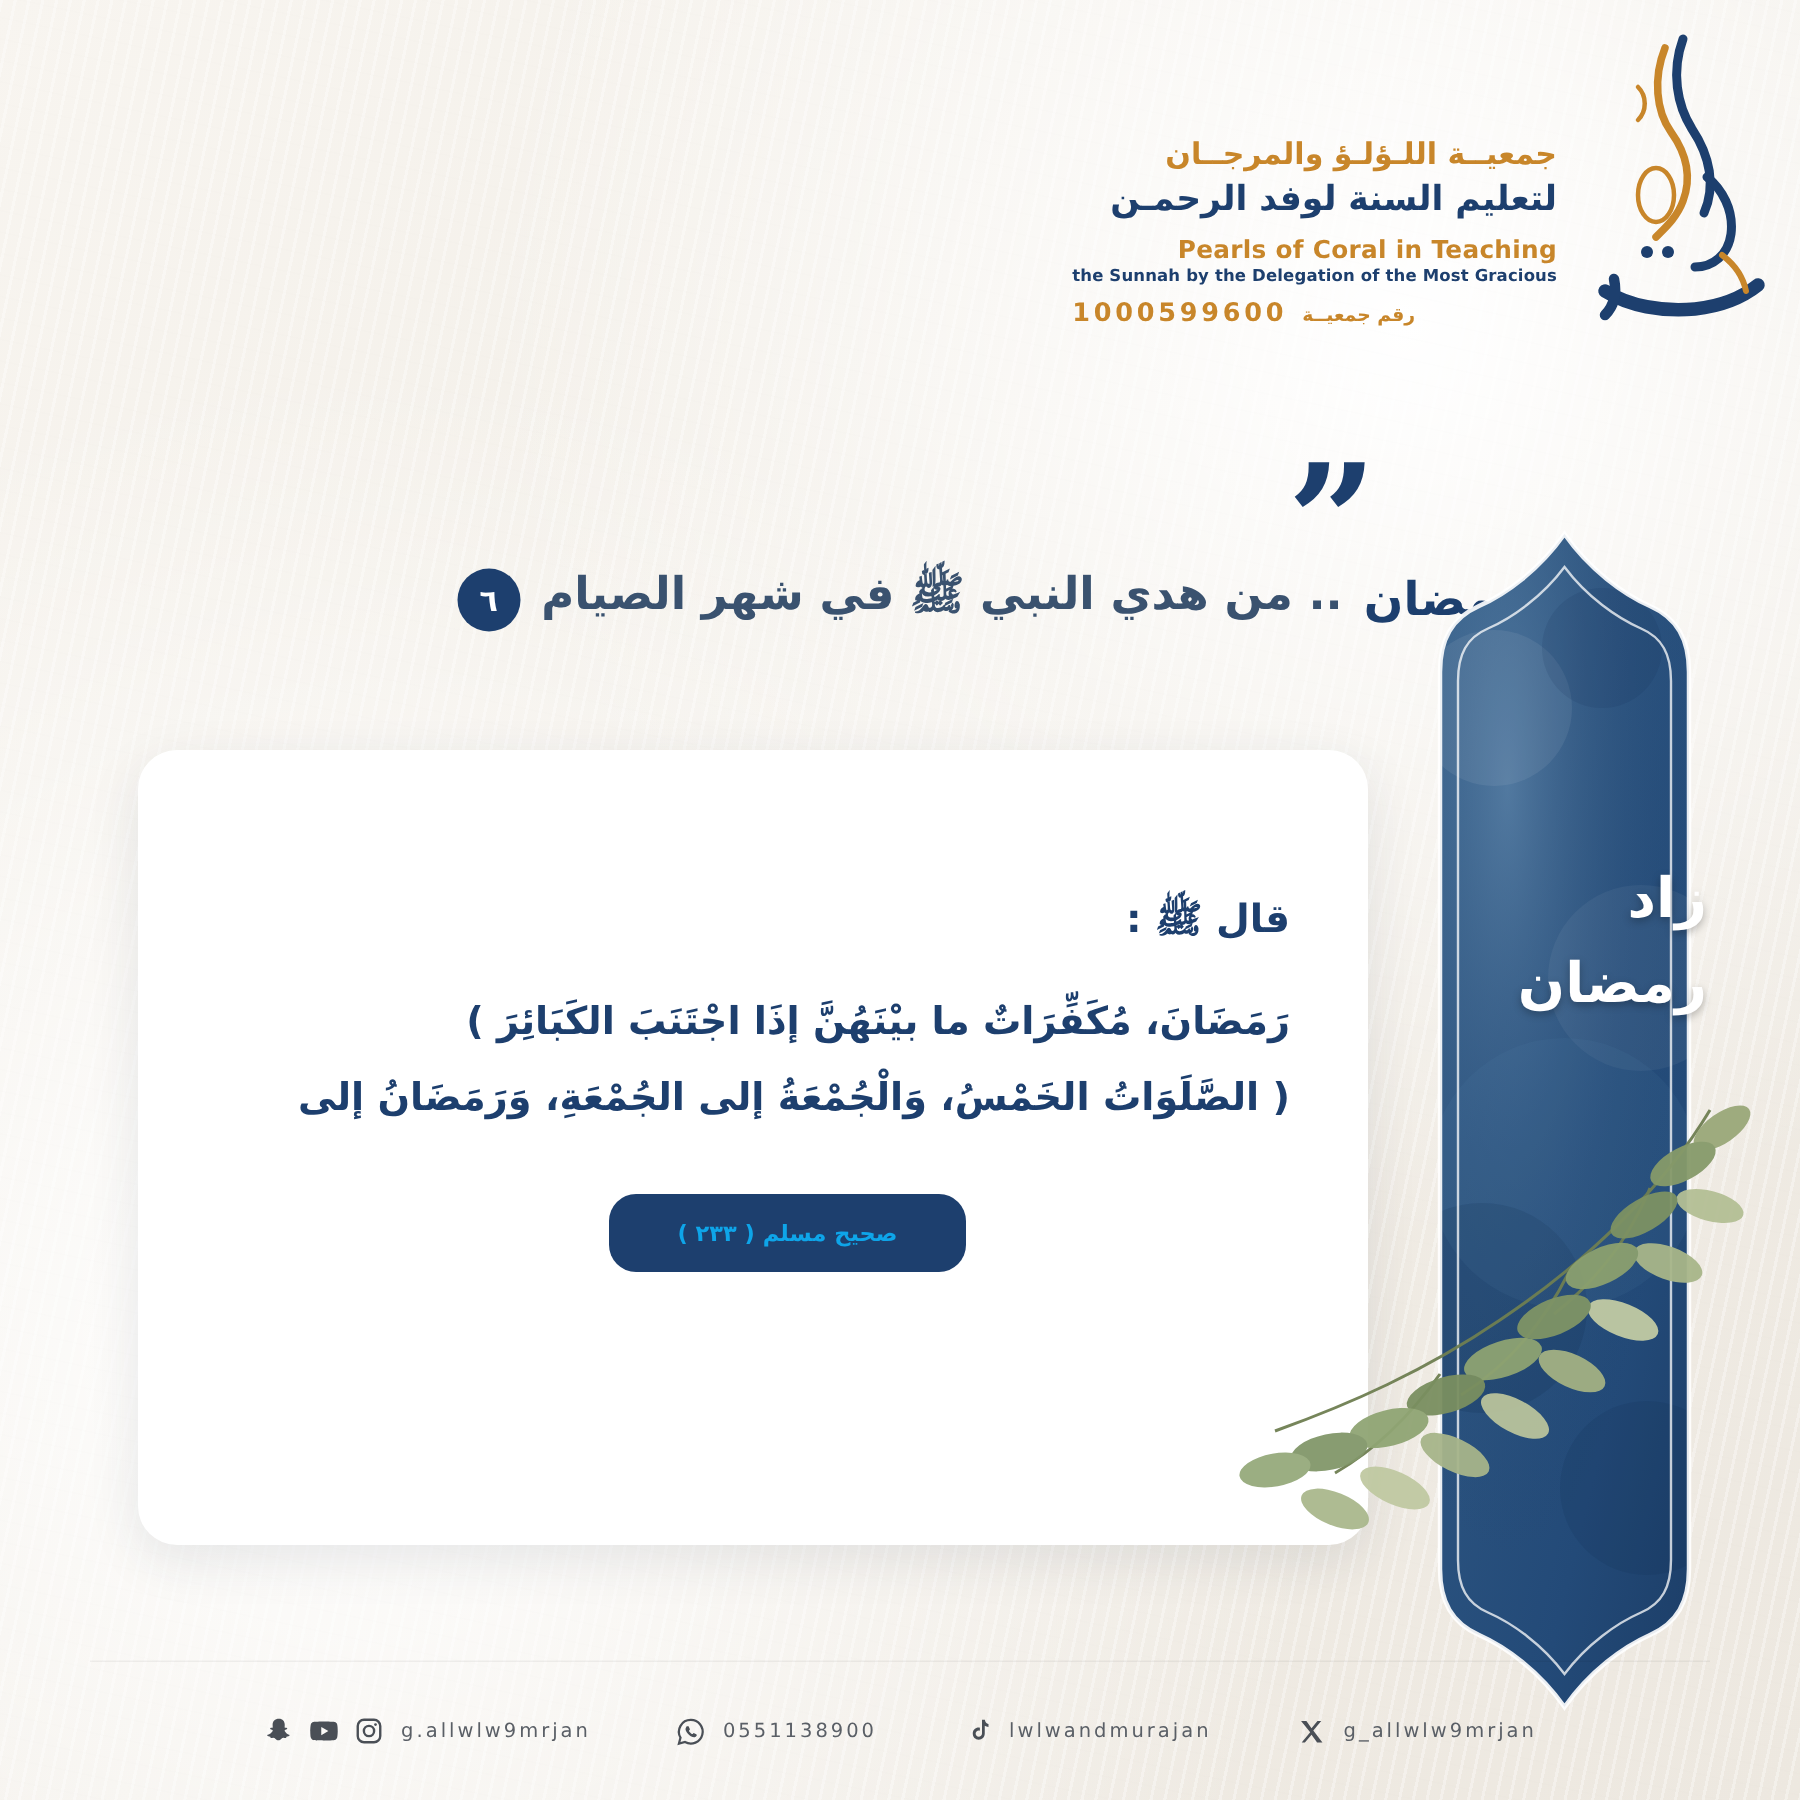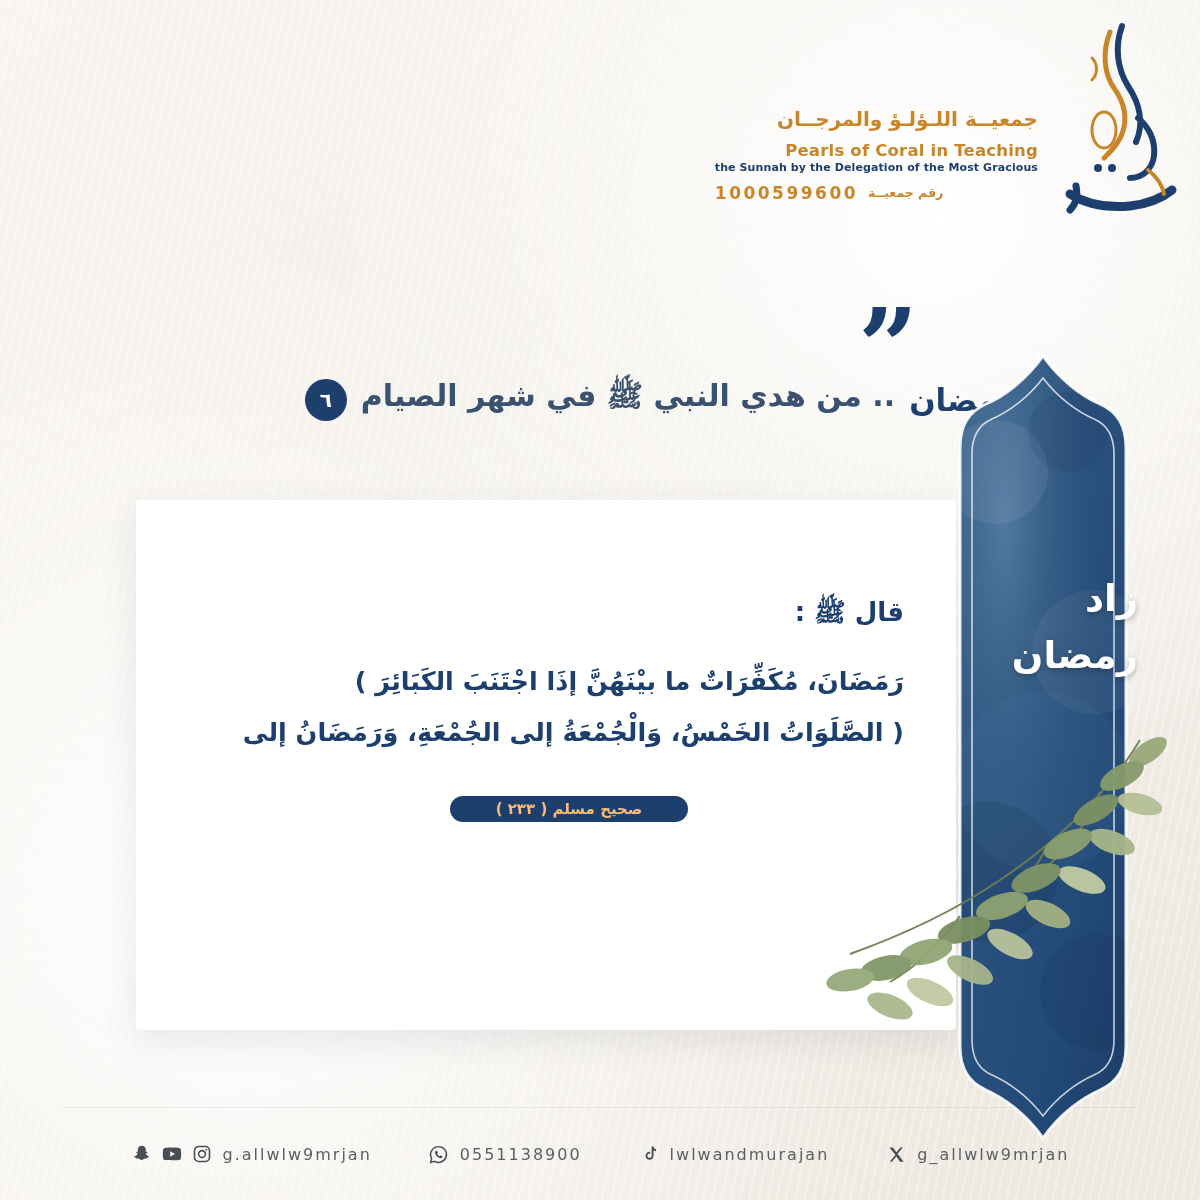--- a/index.html
+++ b/index.html
@@ -160,23 +160,22 @@
   }
 
   
   .card {
     position: absolute;
     left: 92px;
     top: 500px;
     width: 820px;
     height: 530px;
     background: #ffffff;
-    border-radius: 4px;
+    border-radius: 26px;
     box-shadow: 0 10px 34px rgba(40,50,70,0.10);
-    margin-left: 44px;
   }
   .card-inner {
     position: absolute;
     inset: 0;
     padding: 96px 52px 40px 58px;
     direction: rtl;
     text-align: right;
   }
   .qala {
     font-size: 26px;
@@ -192,25 +191,25 @@
     letter-spacing: 0;
   }
   .ref-wrap {
     display: flex;
     justify-content: center;
     margin-top: 38px;
     padding-left: 40px;
   }
   .ref-pill {
     background: #1d3f6e;
-    color: #fdba74;
+    color: #0ea5e9;
     font-size: 15px;
     font-weight: bold;
     border-radius: 18px;
-    padding: 4px 46px;
+    padding: 17px 46px;
     white-space: nowrap;
   }
 
   
   .panel {
     position: absolute;
     right: 62px;
     top: 352px;
     width: 190px;
     height: 790px;
@@ -251,21 +250,21 @@
     justify-content: center;
     gap: 56px;
     direction: ltr;
     border-top: 0;
   }
   .f-item {
     display: flex;
     align-items: center;
     gap: 10px;
     color: #5a5f66;
-    font-size: 16px;
+    font-size: 13px;
     letter-spacing: 2px;
     white-space: nowrap;
   }
   .f-icons { display: flex; align-items: center; gap: 8px; }
   .f-ico {
     width: 22px; height: 22px;
     display: flex; align-items: center; justify-content: center;
     color: #4a4f56;
   }
   .f-ico svg { display: block; }
@@ -298,20 +297,21 @@
         <path d="M24 168 C26 178 24 186 18 192" fill="none" stroke="#1d3f6e" stroke-width="7" stroke-linecap="round"></path>
         <circle cx="46" cy="150" r="4" fill="#1d3f6e"></circle>
         <circle cx="60" cy="150" r="4" fill="#1d3f6e"></circle>
         <path d="M96 152 C104 158 110 166 112 176" fill="none" stroke="#c8862a" stroke-width="4" stroke-linecap="round"></path>
         <path d="M40 40 C46 46 46 56 40 62" fill="none" stroke="#c8862a" stroke-width="3" stroke-linecap="round"></path>
       </svg>
     </div>
 
     <div class="logo-text">
       <div class="logo-ar1">جمعيــة اللـؤلـؤ والمرجــان</div>
+      <div class="logo-ar2">لتعليم السنة لوفد الرحمـن</div>
       <div class="logo-en1">Pearls of Coral in Teaching</div>
       <div class="logo-en2">the Sunnah by the Delegation of the Most Gracious</div>
       <div class="logo-lic">
         <div class="logo-lic-label">رقم جمعيــة</div>
         <div class="logo-lic-num">1000599600</div>
       </div>
     </div>
   </div>
 
   <div class="quote-mark">”</div>

